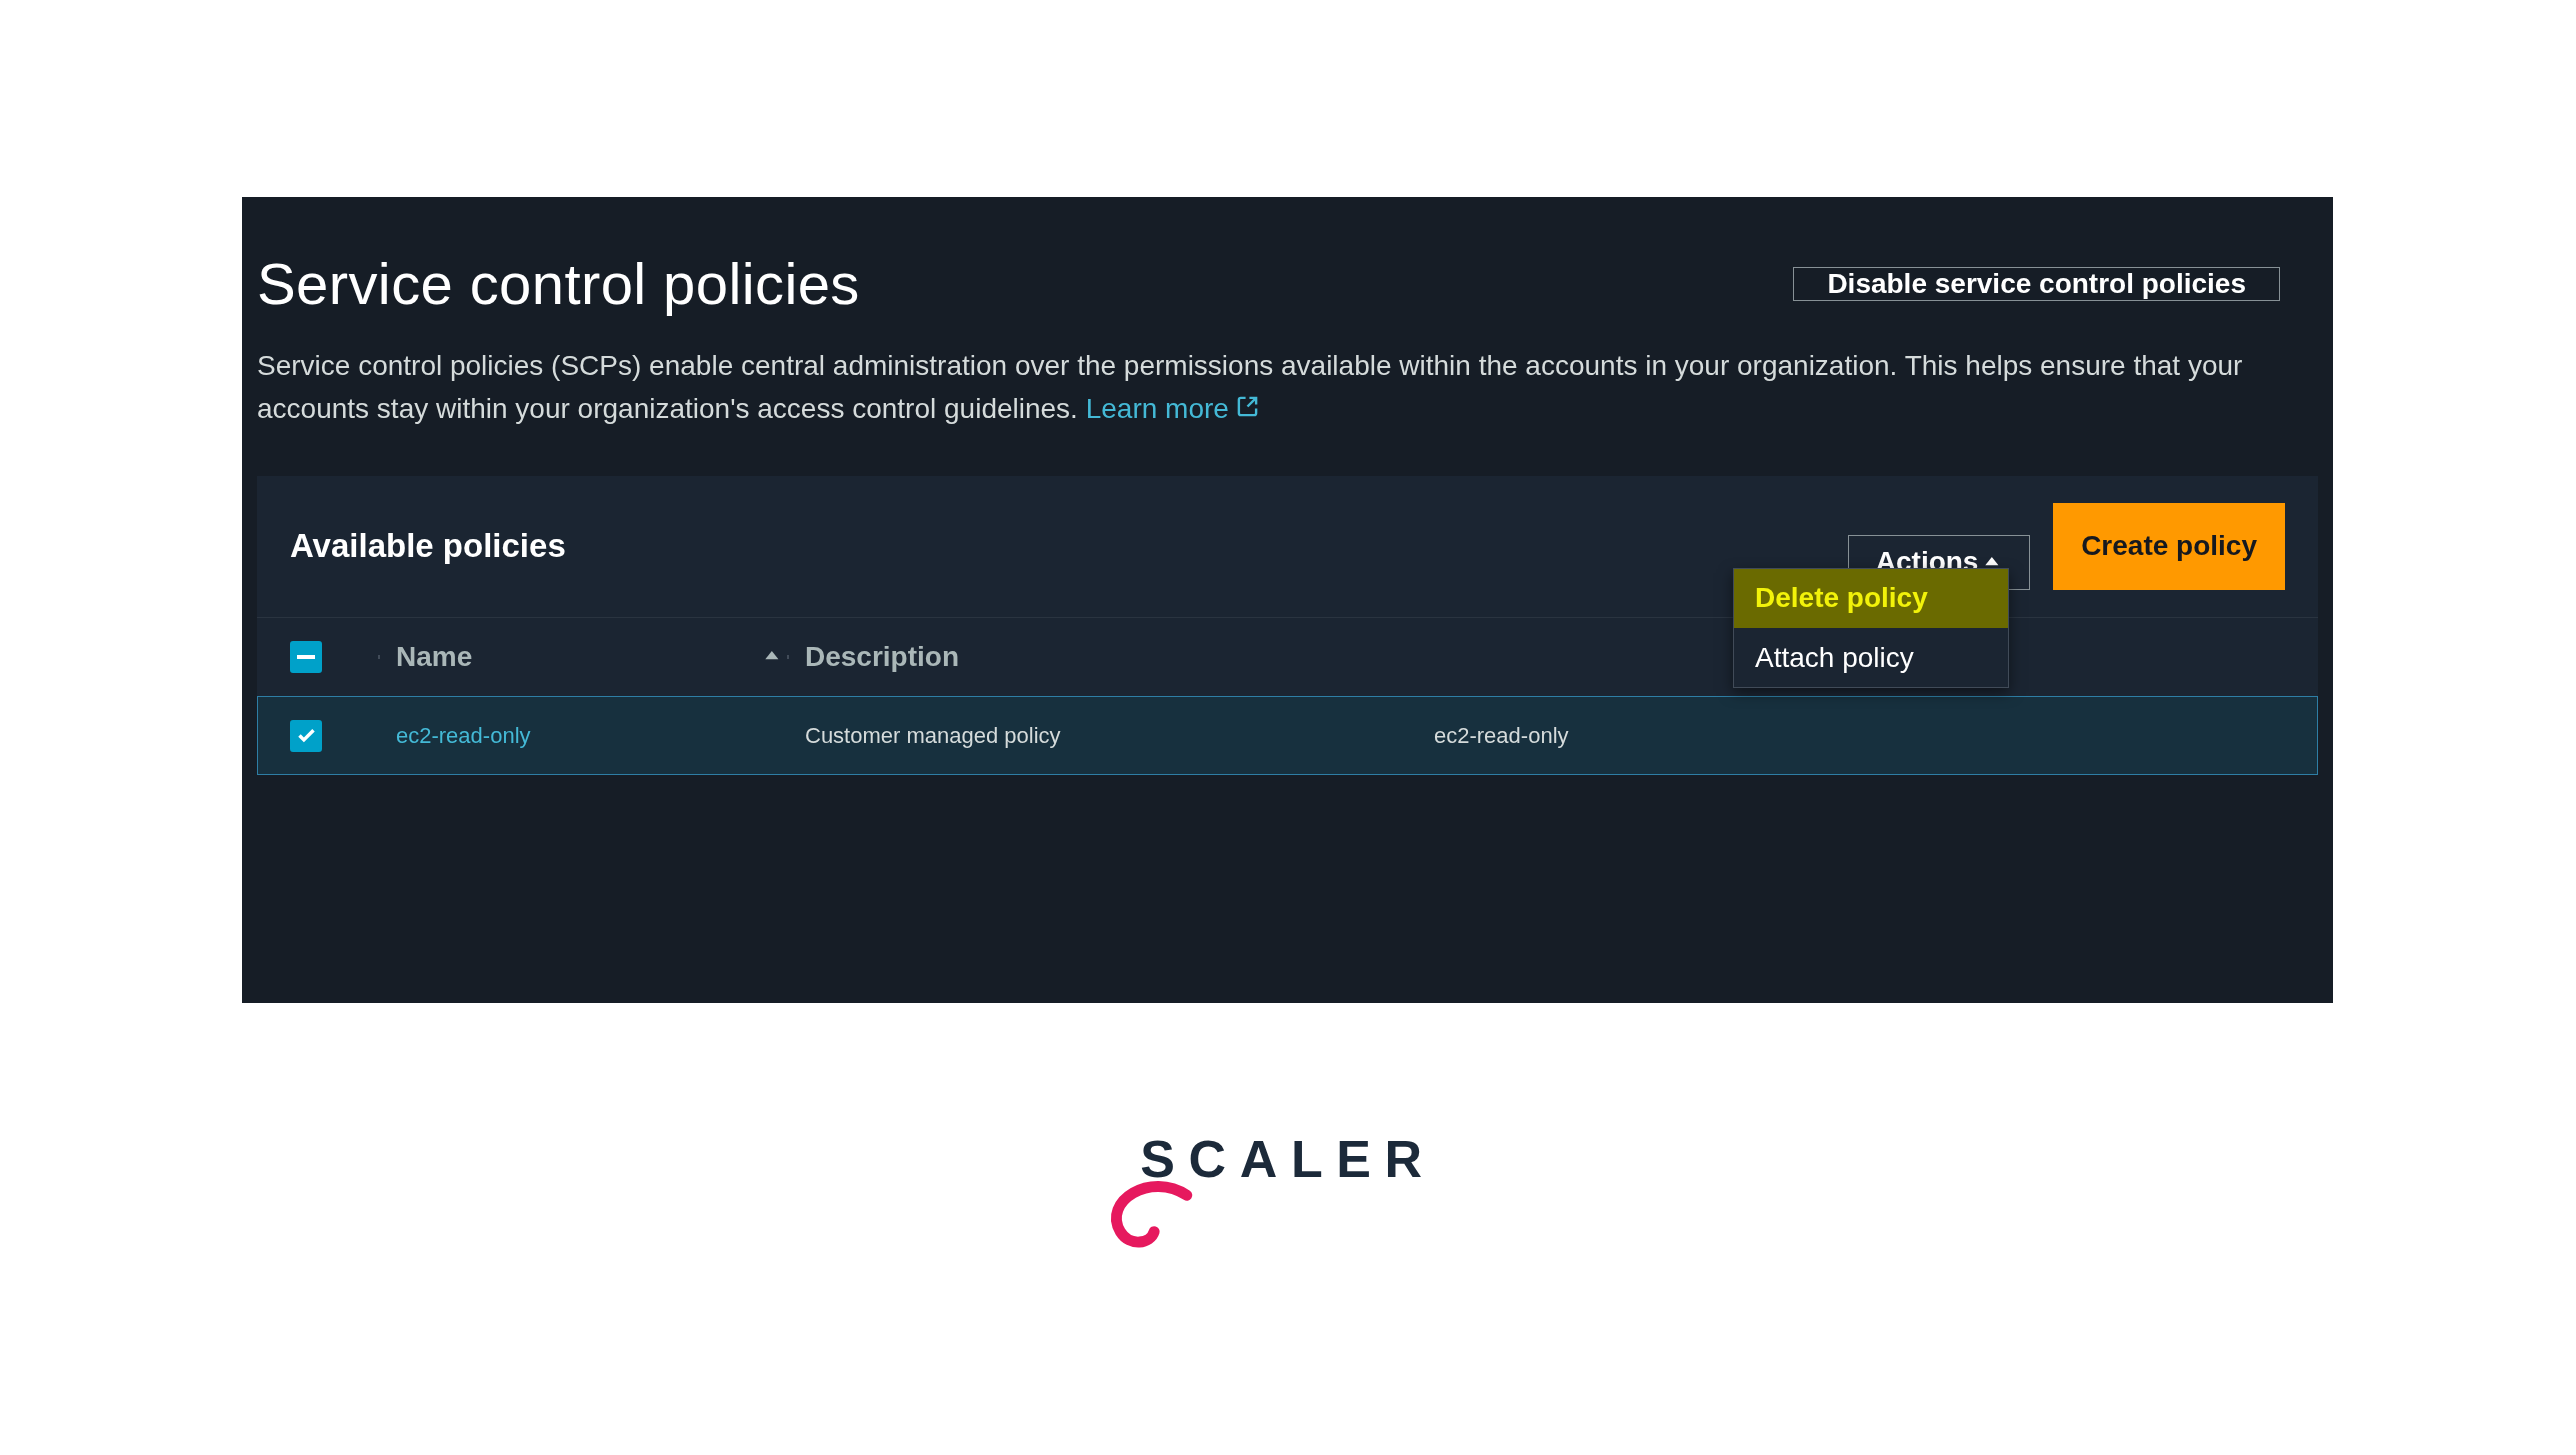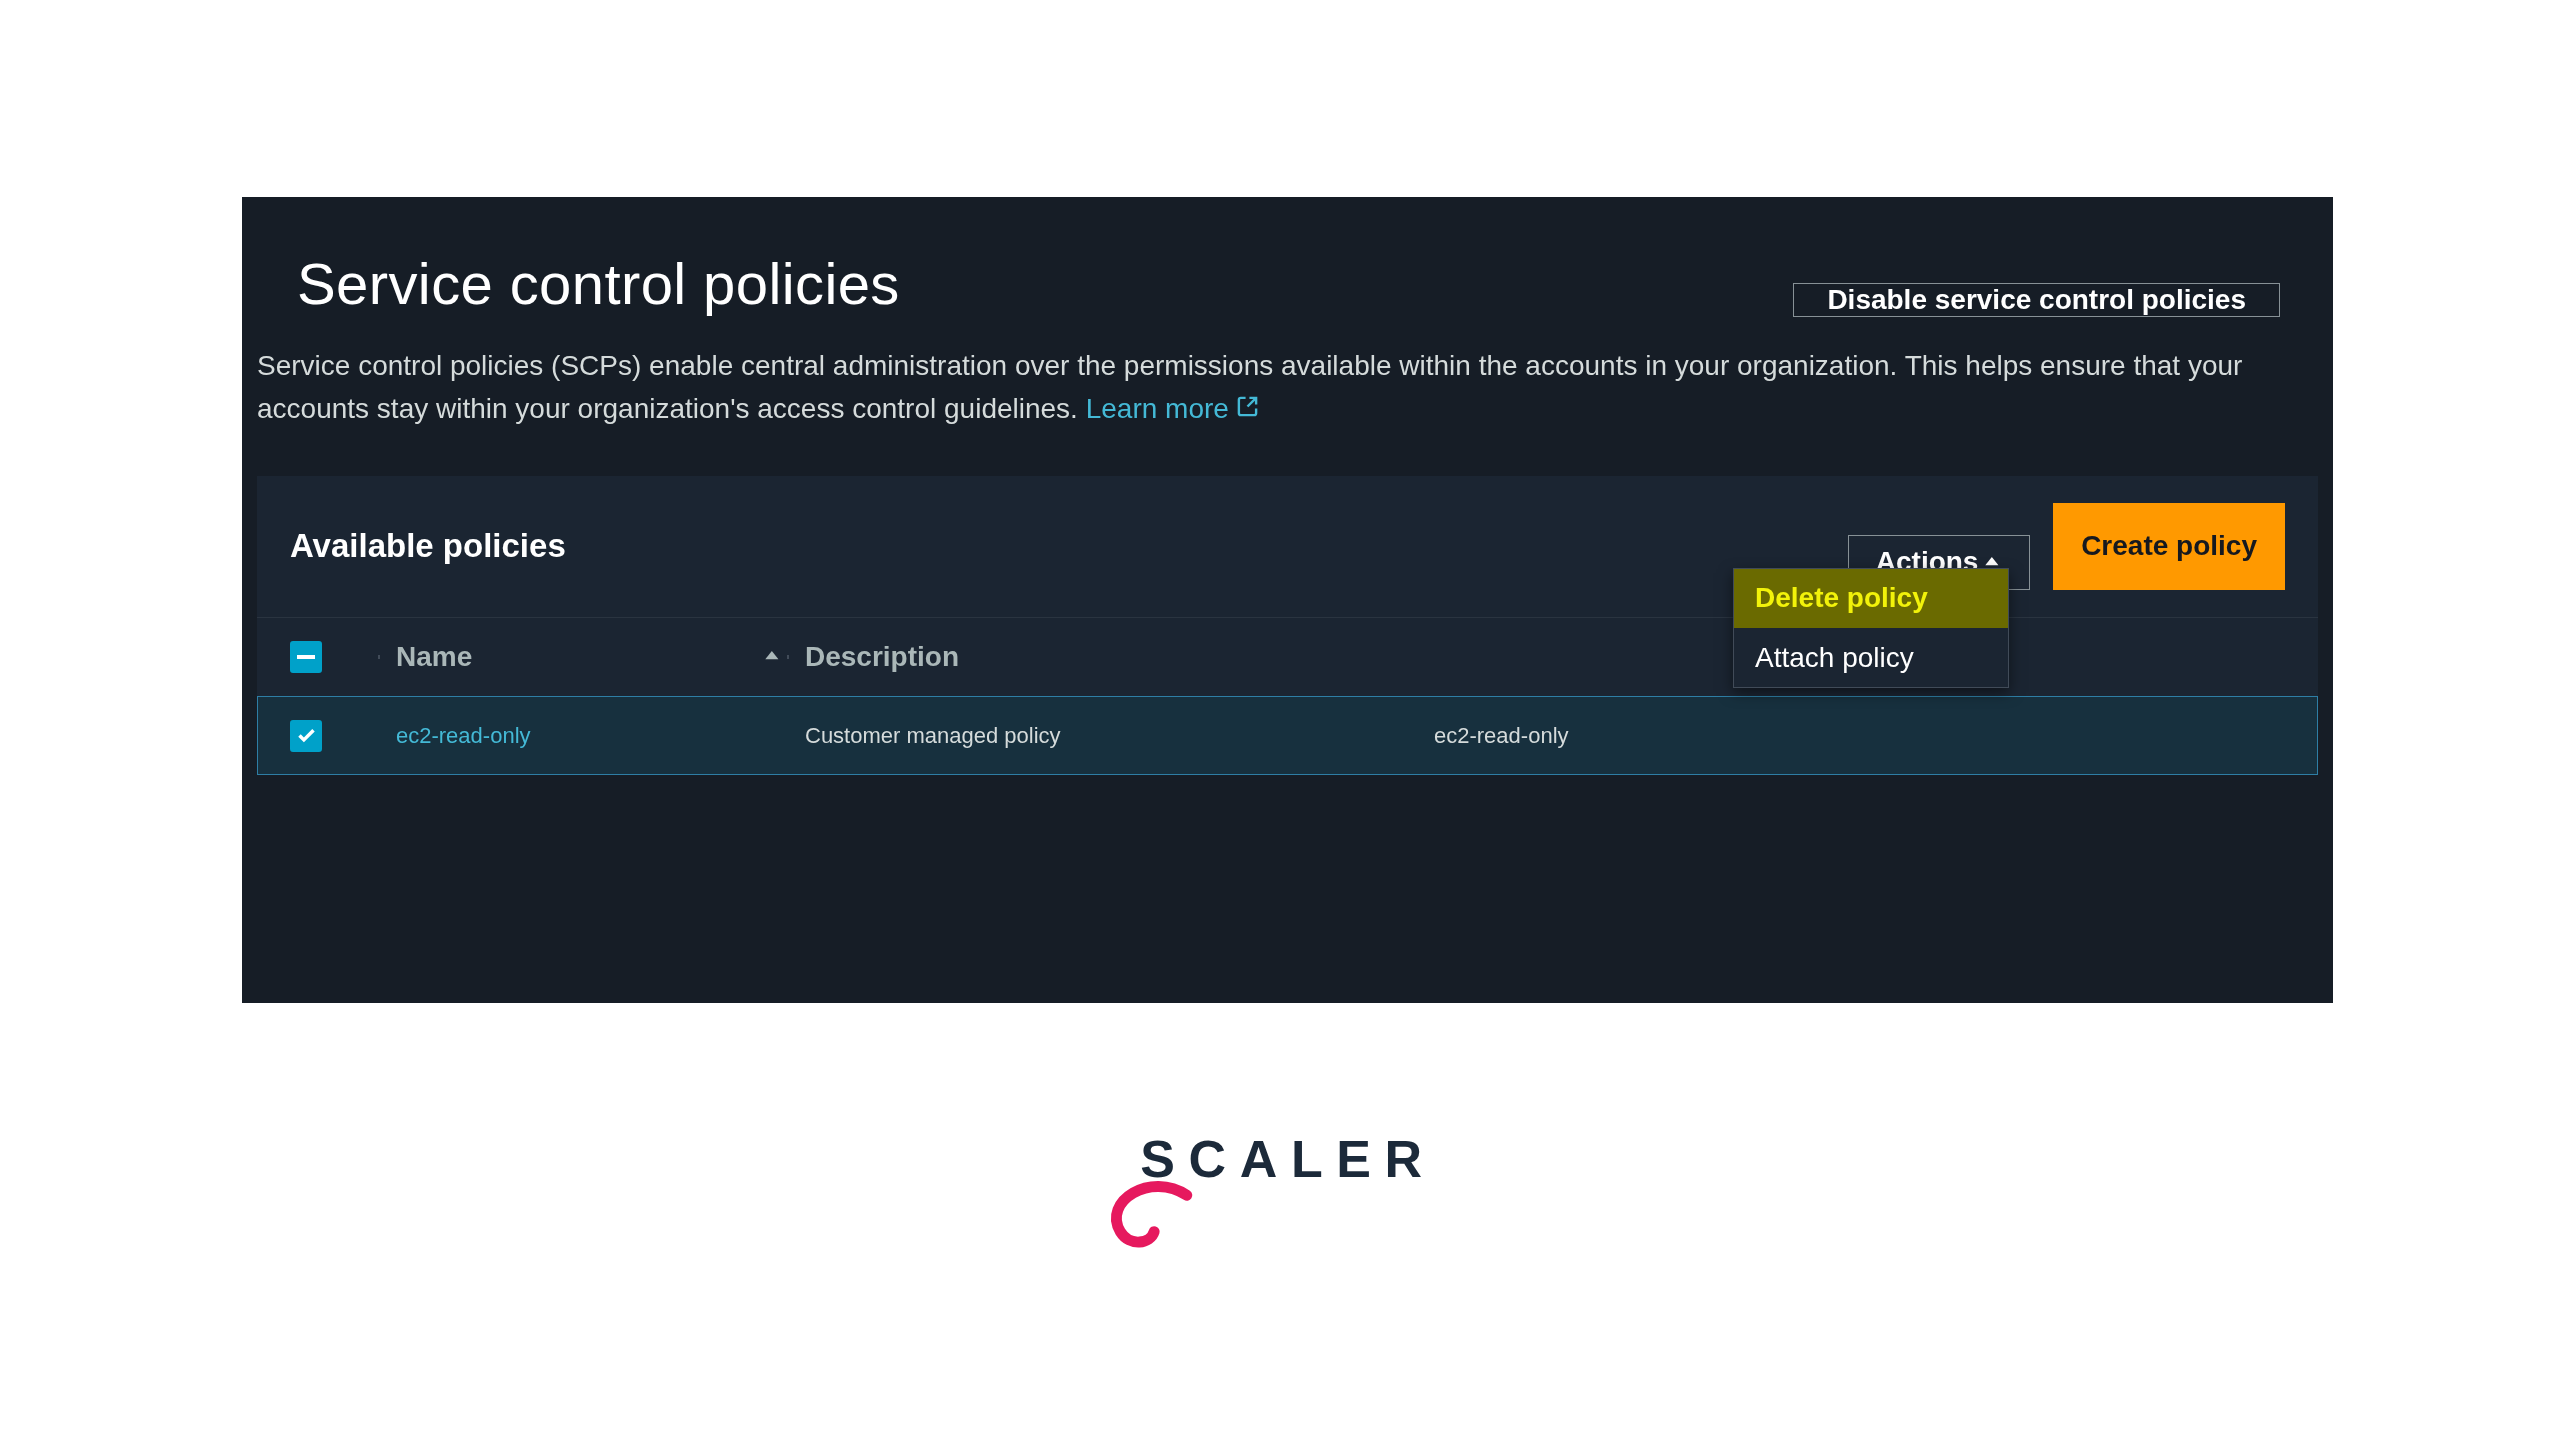--- a/index.html
+++ b/index.html
@@ -13,23 +13,22 @@
     width: 2091px;
     height: 806px;
     background: #161d26;
     color: #d5dbdb;
     overflow: hidden;
   }
 
   .hdr {
     display: flex;
     justify-content: space-between;
-    align-items: flex-end;
+    align-items: center;
     padding: 53px 53px 0 15px;
-    margin-left: 40px;
   }
   .page-title {
     font-size: 58px;
     font-weight: 400;
     color: #ffffff;
     letter-spacing: 0.4px;
   }
   .disable-btn {
     border: 1.5px solid #879196;
     background: transparent;

